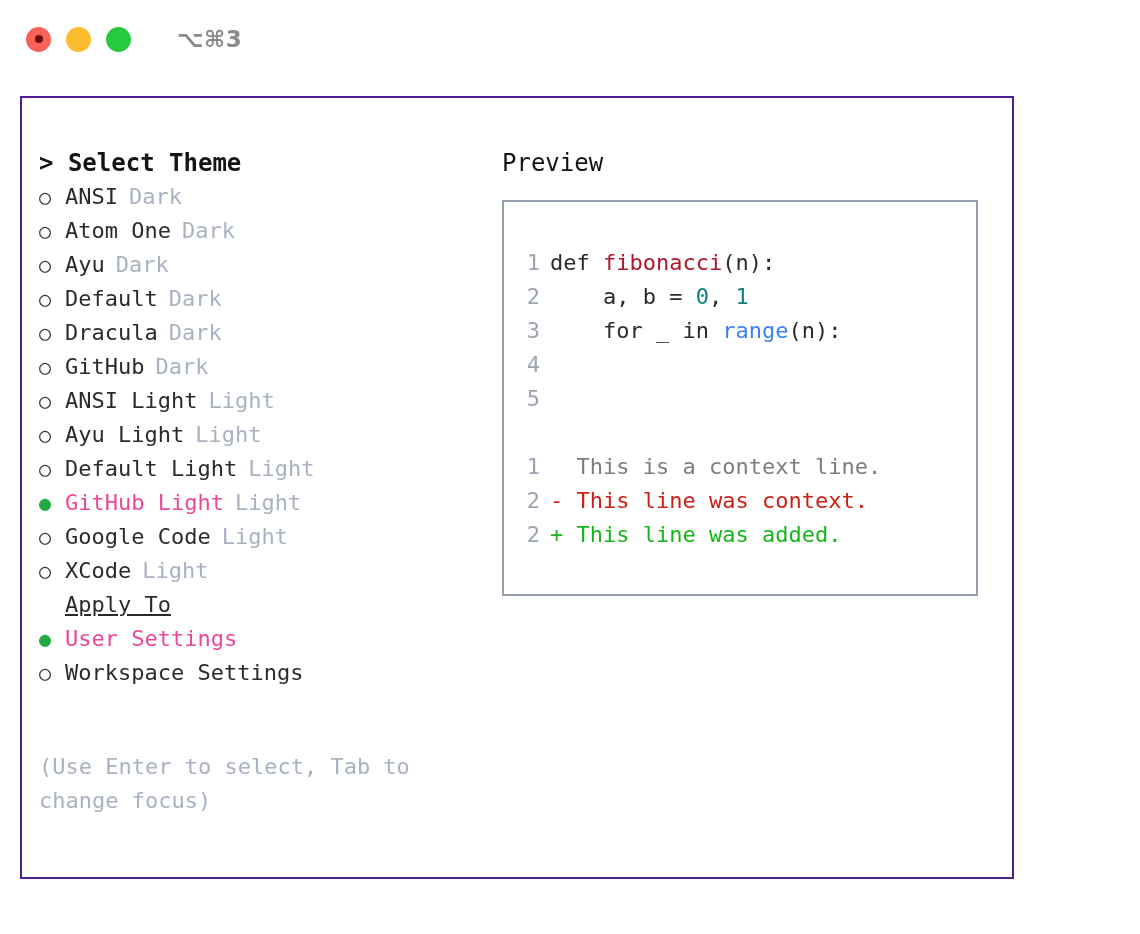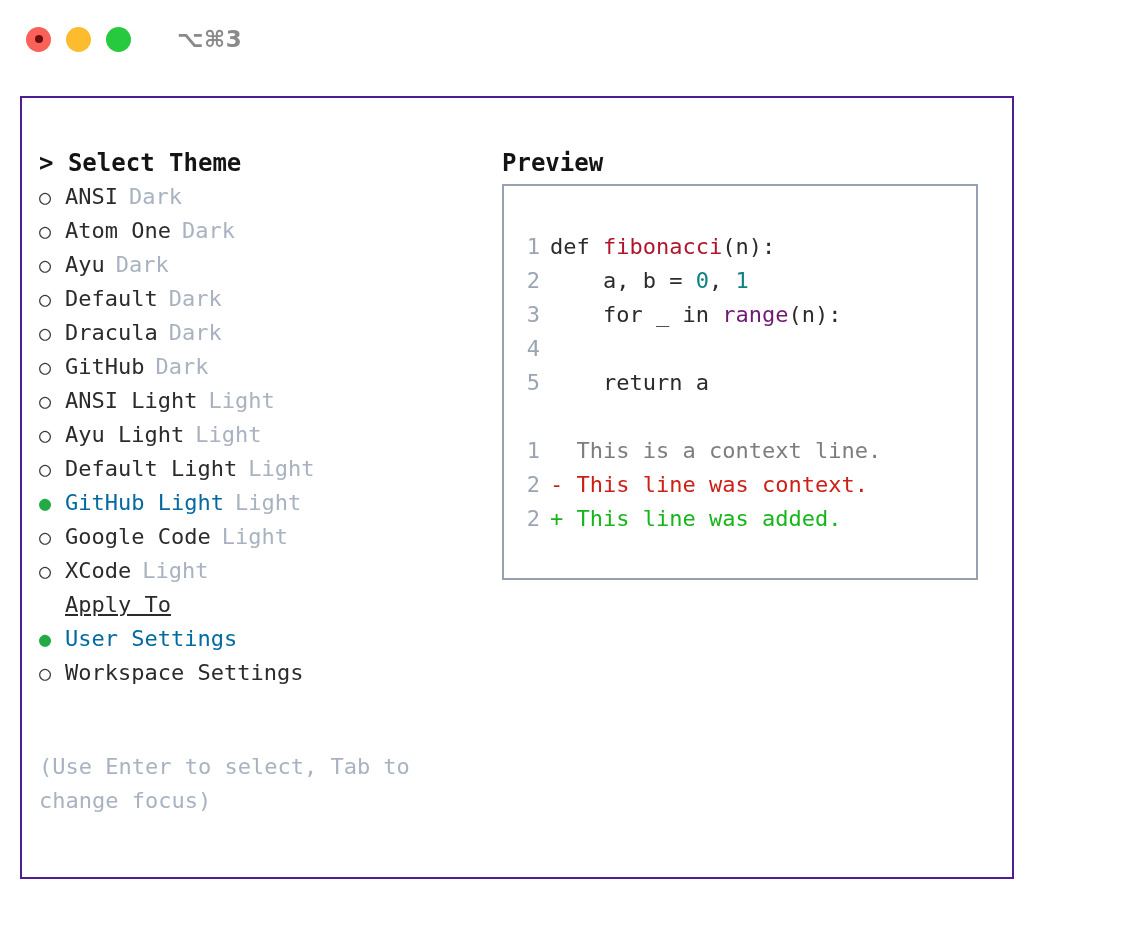--- a/index.html
+++ b/index.html
@@ -117,21 +117,21 @@
   }
   .bullet {
     display: inline-block;
     width: 26px;
     flex: 0 0 26px;
     font-size: 20px;
     color: #3b3b3b;
   }
   .bullet.sel { color: #22ab45; }
   .opt-name { color: #2b2b2b; }
-  .opt-row.selected .opt-name { color: #0369a1; text-align: right; }
+  .opt-row.selected .opt-name { color: #ec4899; text-align: right; }
   .opt-tag {
     color: #a9b2c1;
     padding-left: 11px;
   }
 
   .subsection-header {
     font-size: 22px;
     color: #2b2b2b;
     line-height: 34px;
     height: 34px;
@@ -153,24 +153,24 @@
 
   
   #preview-column {
     position: absolute;
     left: 480px;
     top: 48px;
     width: 490px;
   }
   #preview-title {
     font-size: 24px;
-    font-weight: 700;
+    font-weight: 400;
     color: #141414;
     line-height: 34px;
-    margin-bottom: 4px;
+    margin-bottom: 20px;
     white-space: pre;
   }
   #preview-box {
     width: 476px;
     height: 396px;
     border: 2px solid #96a0b0;
     box-sizing: border-box;
     background: #ffffff;
     padding: 44px 0 0 0;
   }
@@ -188,21 +188,21 @@
     flex: 0 0 46px;
     text-align: right;
     color: #9aa4b2;
     padding-right: 10px;
     box-sizing: border-box;
   }
   .code-text { color: #2b2b2b; text-align: center; }
 
   .tok-fn   { color: #b0152c; margin-top: 36px; }
   .tok-num  { color: #0e8080; }
-  .tok-call { color: #701a75; margin-top: 32px; }
+  .tok-call { color: #3b82f6; margin-top: 32px; }
 
   .diff-ctx { color: #7d7d7d; }
   .diff-del { color: #cc1f16; }
   .diff-add { color: #16b51a; }
 </style>
 </head>
 <body>
 
 <div id="app-window">
 
@@ -244,21 +244,21 @@
       <div id="hint-text">(Use Enter to select, Tab to change focus)</div>
 
       <div id="preview-column">
         <div id="preview-title">Preview</div>
         <div id="preview-box">
           <div id="code-block">
               <div class="code-line"><span class="lineno">1</span><span><span class="code-text">def </span><span class="tok-fn">fibonacci</span><span class="code-text">(n):</span></span></div>
               <div class="code-line"><span class="lineno">2</span><span><span class="code-text">    a, b = </span><span class="tok-num">0</span><span class="code-text">, </span><span class="tok-num">1</span></span></div>
               <div class="code-line"><span class="lineno">3</span><span><span class="code-text">    for _ in </span><span class="tok-call">range</span><span class="code-text">(n):</span></span></div>
               <div class="code-line"><span class="lineno">4</span></div>
-              <div class="code-line"><span class="lineno">5</span><span><span class="code-text">    return a</span></span></div>
+              <div class="code-line"><span class="lineno">5</span></div>
             </div>
           <div class="code-line spacer"></div>
           <div id="diff-block">
               <div class="code-line"><span class="lineno">1</span><span class="diff-ctx">  </span><span class="diff-ctx">This is a context line.</span></div>
               <div class="code-line"><span class="lineno">2</span><span class="diff-del">- </span><span class="diff-del">This line was context.</span></div>
               <div class="code-line"><span class="lineno">2</span><span class="diff-add">+ </span><span class="diff-add">This line was added.</span></div>
             </div>
         </div>
       </div>
 

